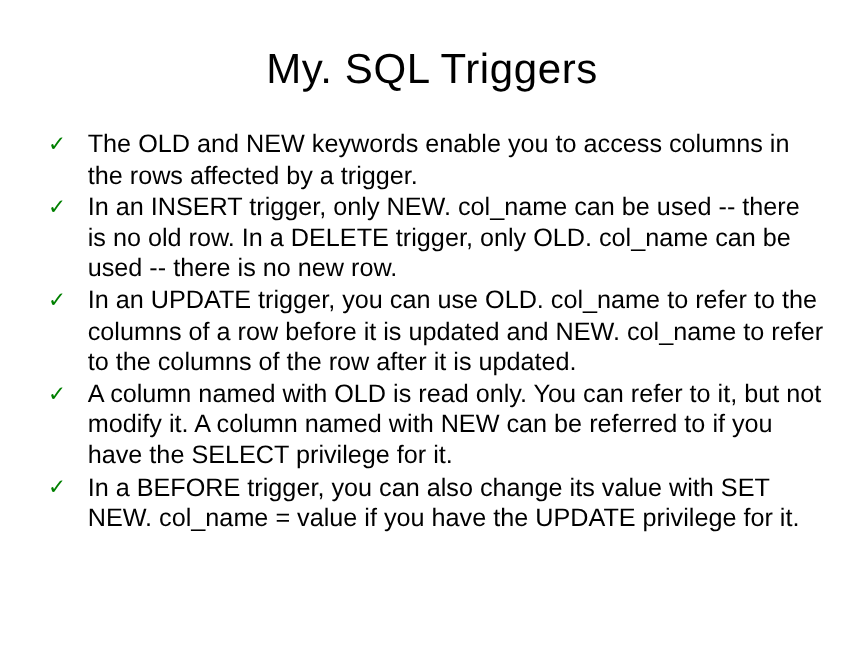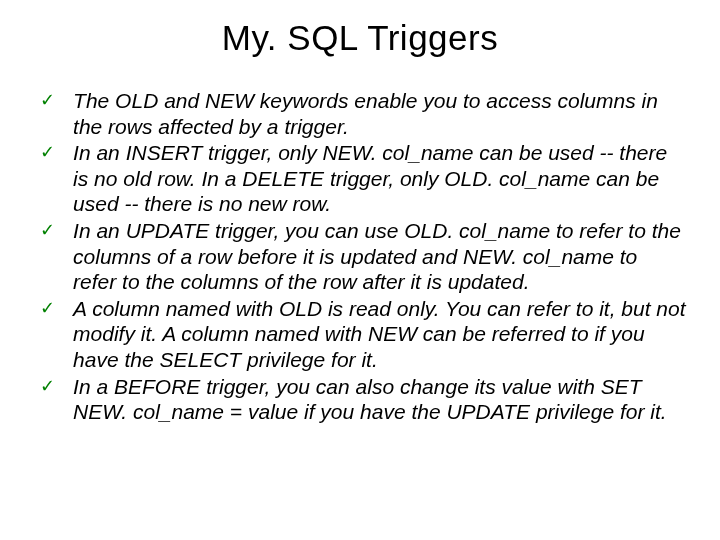--- a/index.html
+++ b/index.html
@@ -15,20 +15,21 @@
       color: #000000;
       padding: 18px 34px 20px 34px;
       overflow: hidden;
     }
     .title {
       text-align: center;
       font-size: 35px;
       font-weight: normal;
       margin-bottom: 30px;
       letter-spacing: 0.5px;
+      margin-top: 20px;
     }
     .bullet-list {
       list-style: none;
       padding-left: 6px;
     }
     .bullet-item {
       display: flex;
       align-items: flex-start;
       font-size: 21px;
       line-height: 1.22;
@@ -36,21 +37,20 @@
     }
     .check-icon {
       color: #008000;
       font-size: 18px;
       margin-right: 18px;
       flex-shrink: 0;
       line-height: 1.35;
     }
     .bullet-text {
       flex: 1;
-      font-style: italic;
     }
   </style>
 </head>
 <body>
 
 <h1 class="title">My. SQL Triggers</h1>
 
 <ul class="bullet-list">
   <li class="bullet-item">
     <span class="check-icon">✓</span>

